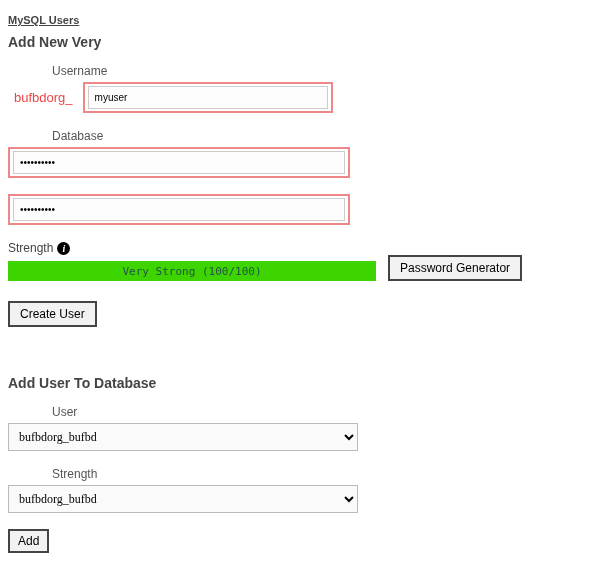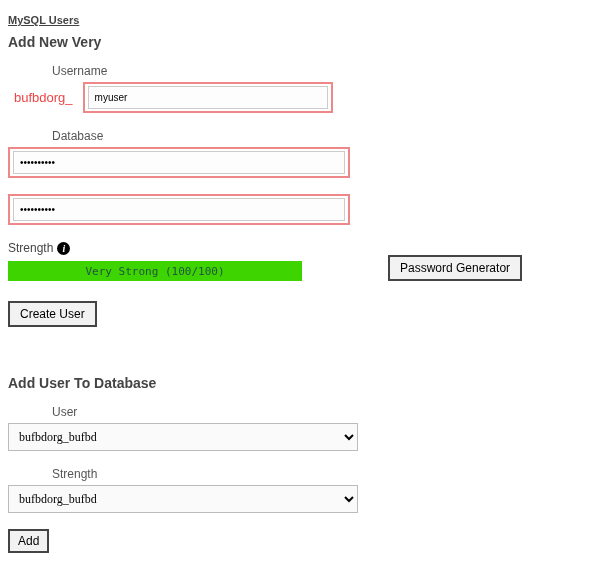--- a/index.html
+++ b/index.html
@@ -20,21 +20,21 @@
     .strength-row { display: flex; align-items: center; gap: 30px; }
     .strength-left { width: 350px; }
     .strength-title { font-size: 12px; color: #444; display: flex; align-items: center; gap: 4px; }
     .info-icon {
       display: inline-flex; align-items: center; justify-content: center;
       width: 13px; height: 13px; border-radius: 50%; background: #000;
       color: #fff; font-size: 10px; font-weight: bold; font-family: Georgia, serif;
       font-style: italic;
     }
     .strength-bar {
-      margin-top: 6px; width: 294px; height: 20px; background: #3dd400;
+      margin-top: 6px; width: 368px; height: 20px; background: #3dd400;
       display: flex; align-items: center; justify-content: center;
       font-size: 11px; color: #254; font-family: monospace;
     }
     .btn {
       border: 2px solid #444; background: #f2f2f2; padding: 4px 10px;
       font-size: 12px; cursor: pointer; font-family: inherit;
     }
     .btn-small { padding: 3px 8px; }
     .pwg { margin-top: 14px; }
     .spacer { height: 40px; }

